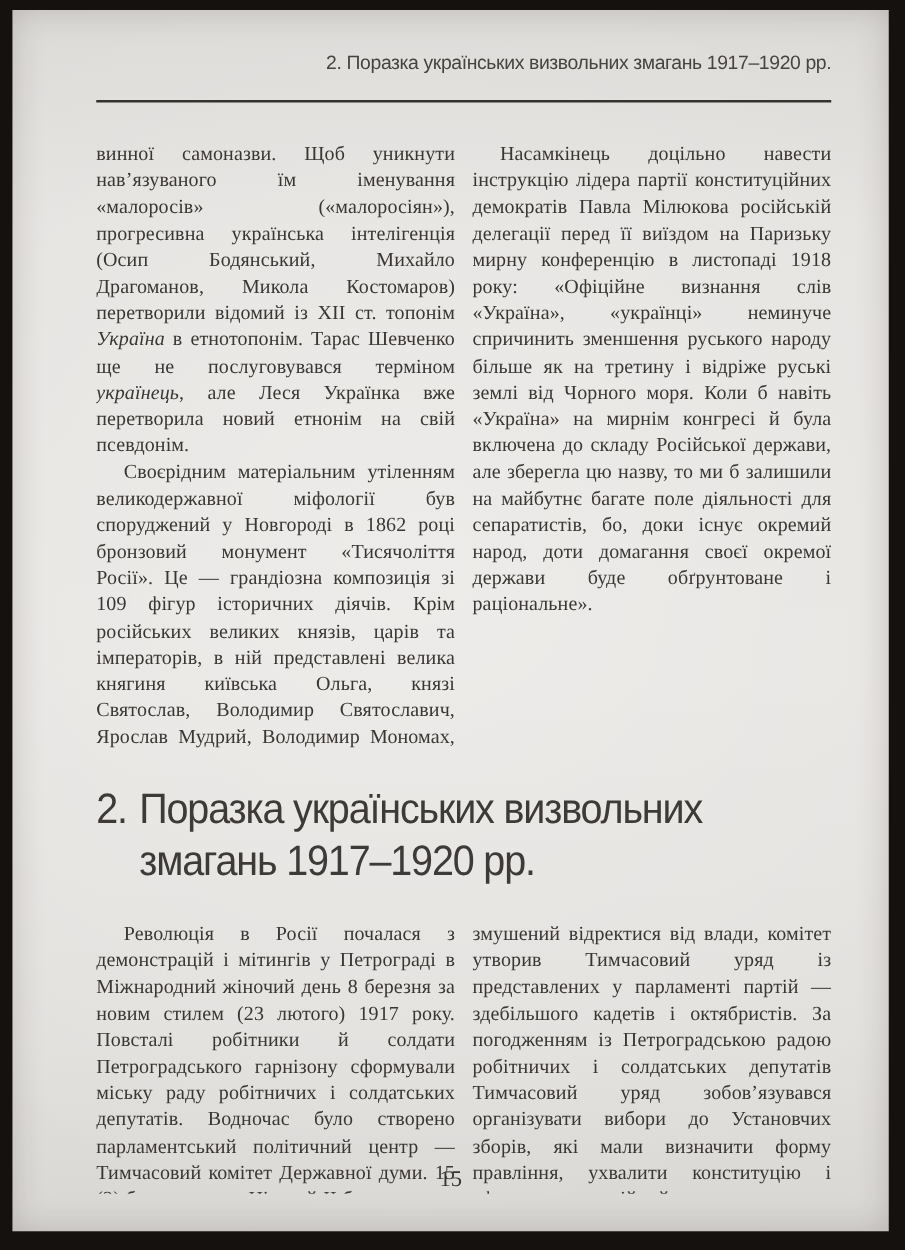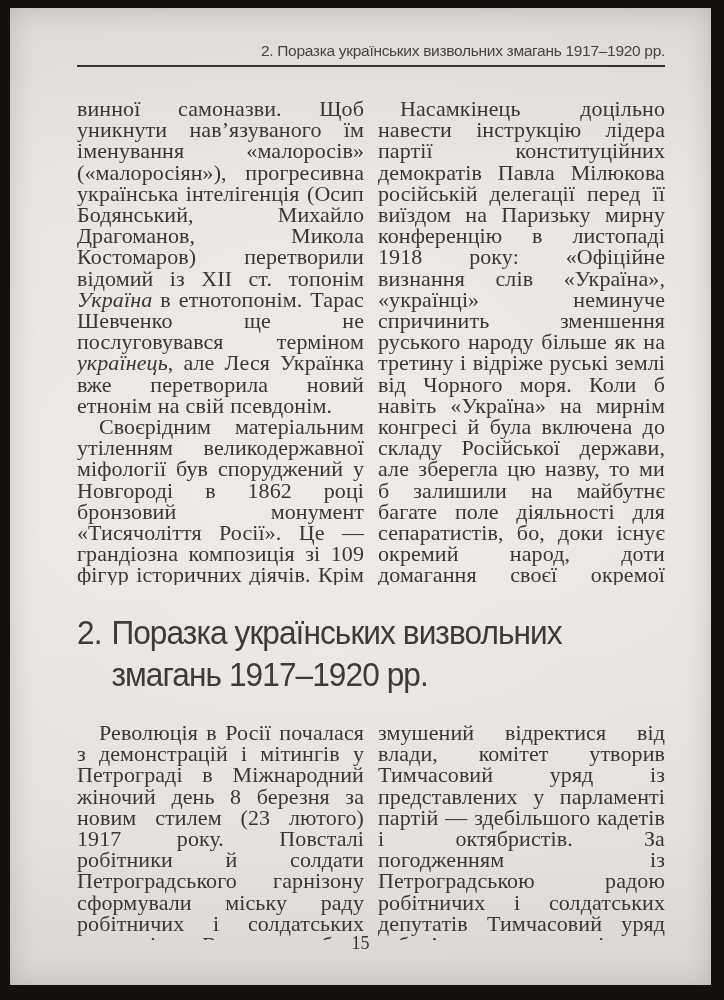--- a/index.html
+++ b/index.html
@@ -20,40 +20,40 @@
     font-family: "Liberation Serif", "DejaVu Serif", serif;
     color: #3a3633;
   }
   .running-header {
     font-family: "Liberation Sans", "DejaVu Sans", sans-serif;
     font-size: 15.5px;
     letter-spacing: -0.3px;
     color: #47433f;
     text-align: right;
     white-space: nowrap;
-    padding-bottom: 5px;
+    padding-bottom: 20px;
   }
   .header-rule {
     height: 0;
     border-bottom: 2.5px solid #35322f;
     margin: 0;
   }
   .cols {
     display: flex;
     gap: 14px;
   }
   .cols-top    { margin-top: 31px; height: 487px; overflow: hidden; }
   .cols-bottom { margin-top: 23px; height: 218px; overflow: hidden; }
   .col {
     flex: 1 1 0;
     min-width: 0;
   }
   .col p {
     margin: 0;
-    font-size: 22px;
+    font-size: 16px;
     line-height: 21.2px;
     text-align: justify;
     letter-spacing: 0.1px;
     word-spacing: 0.5px;
     hyphens: auto;
   }
   .col p.indent { text-indent: 22px; }
   .col p em { font-style: italic; }
   .section-heading {
     margin-top: 26px;

